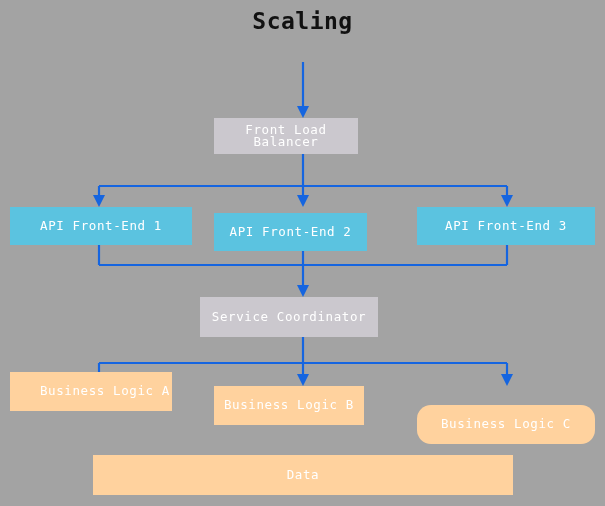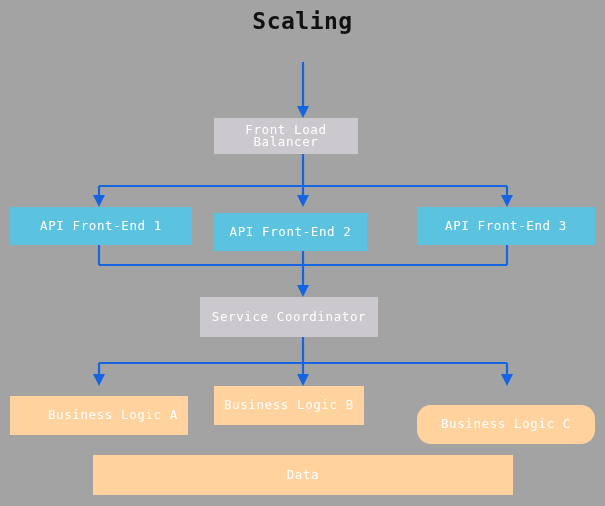--- a/index.html
+++ b/index.html
@@ -104,21 +104,21 @@
   <div class="node gray" style="left:214px; top:118px; width:144px; height:36px;">Front Load Balancer</div>
 
   <div class="node blue" style="left:10px; top:207px; width:182px; height:38px;">API Front-End 1</div>
 
   <div class="node blue" style="left:214px; top:213px; width:153px; height:38px;">API Front-End 2</div>
 
   <div class="node blue" style="left:417px; top:207px; width:178px; height:38px;">API Front-End 3</div>
 
   <div class="node gray" style="left:200px; top:297px; width:178px; height:40px;">Service Coordinator</div>
 
-  <div class="node orange" style="left:10px; top:396px; width:178px; height:39px;padding-left:28px;">Business Logic A</div>
+  <div class="node orange" style="left:10px; top:372px; width:162px; height:39px;padding-left:28px;">Business Logic A</div>
 
   <div class="node orange" style="left:214px; top:386px; width:150px; height:39px;">Business Logic B</div>
 
   <div class="node orange" style="left:417px; top:405px; width:178px; height:39px;border-radius:14px;">Business Logic C</div>
 
   <div class="node orange" style="left:93px; top:455px; width:420px; height:40px;">Data</div>
 
 </div>
 
 </body></html>

